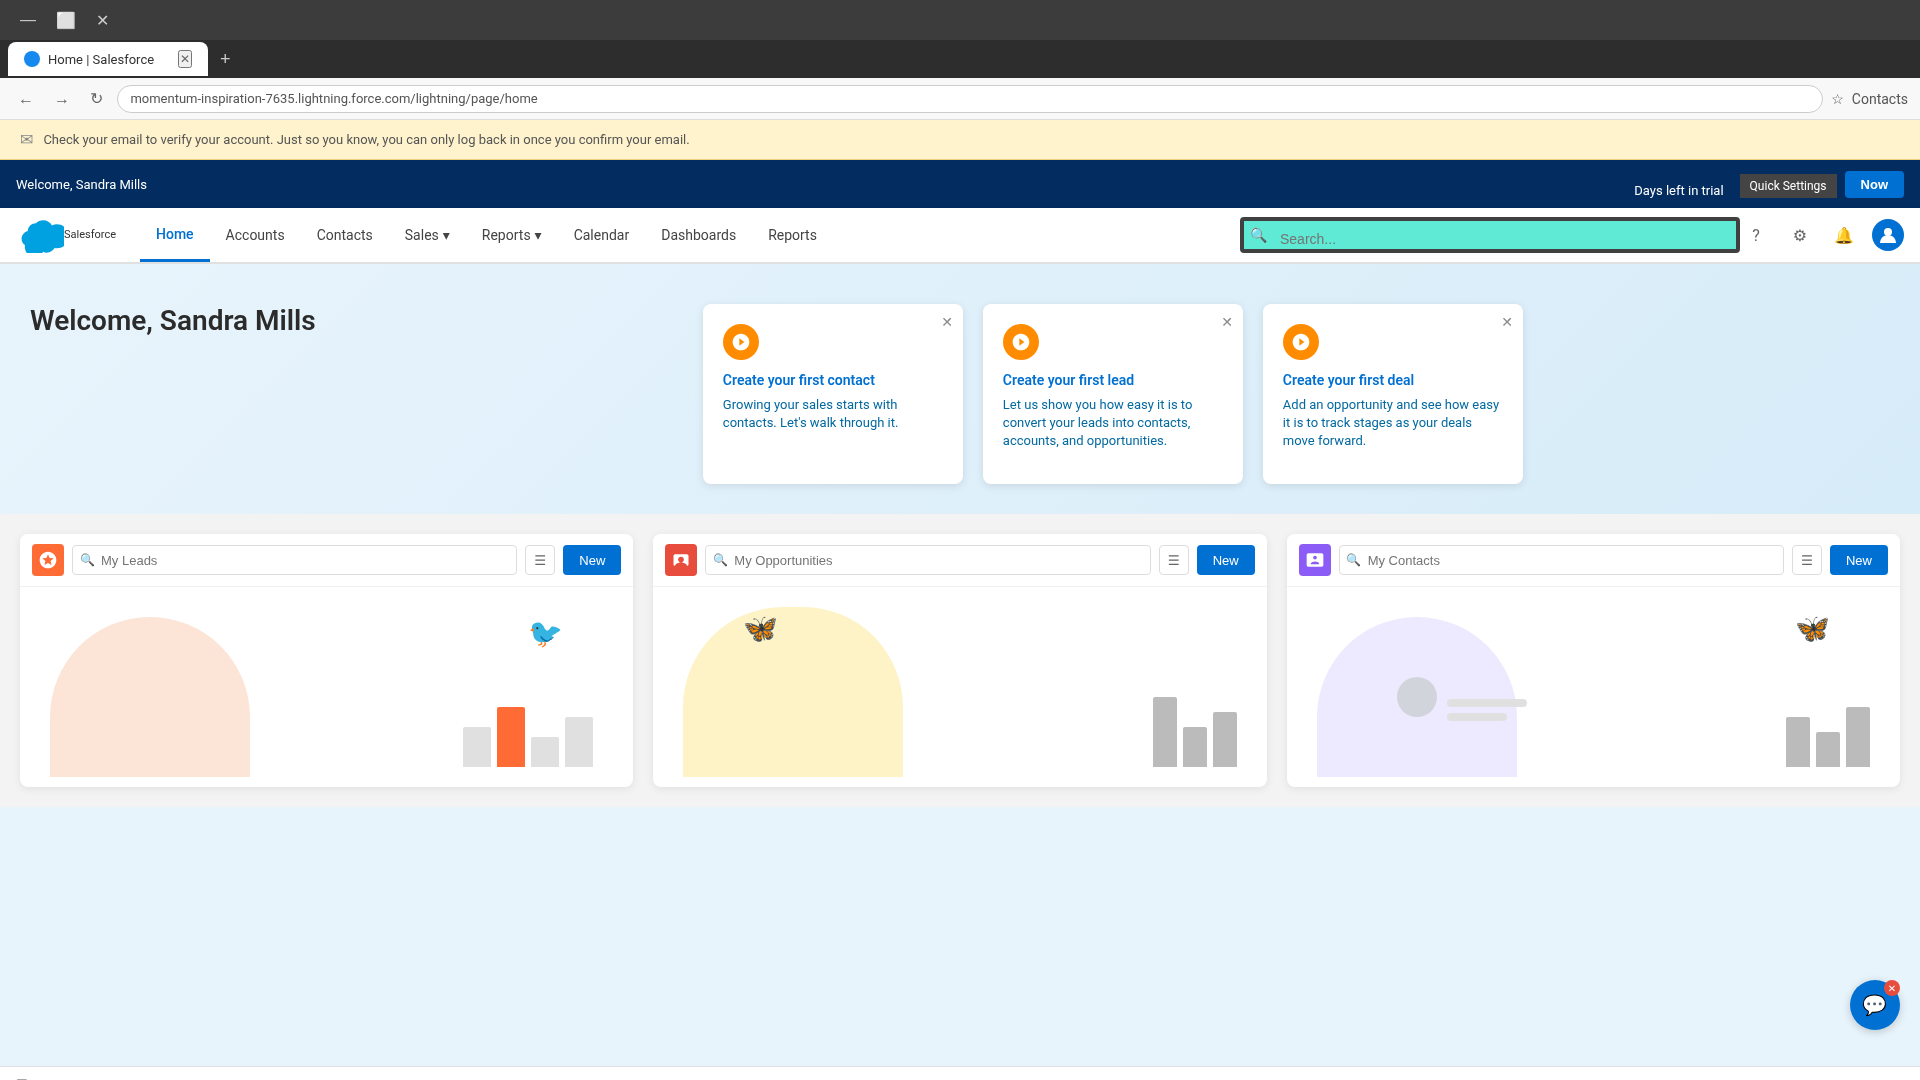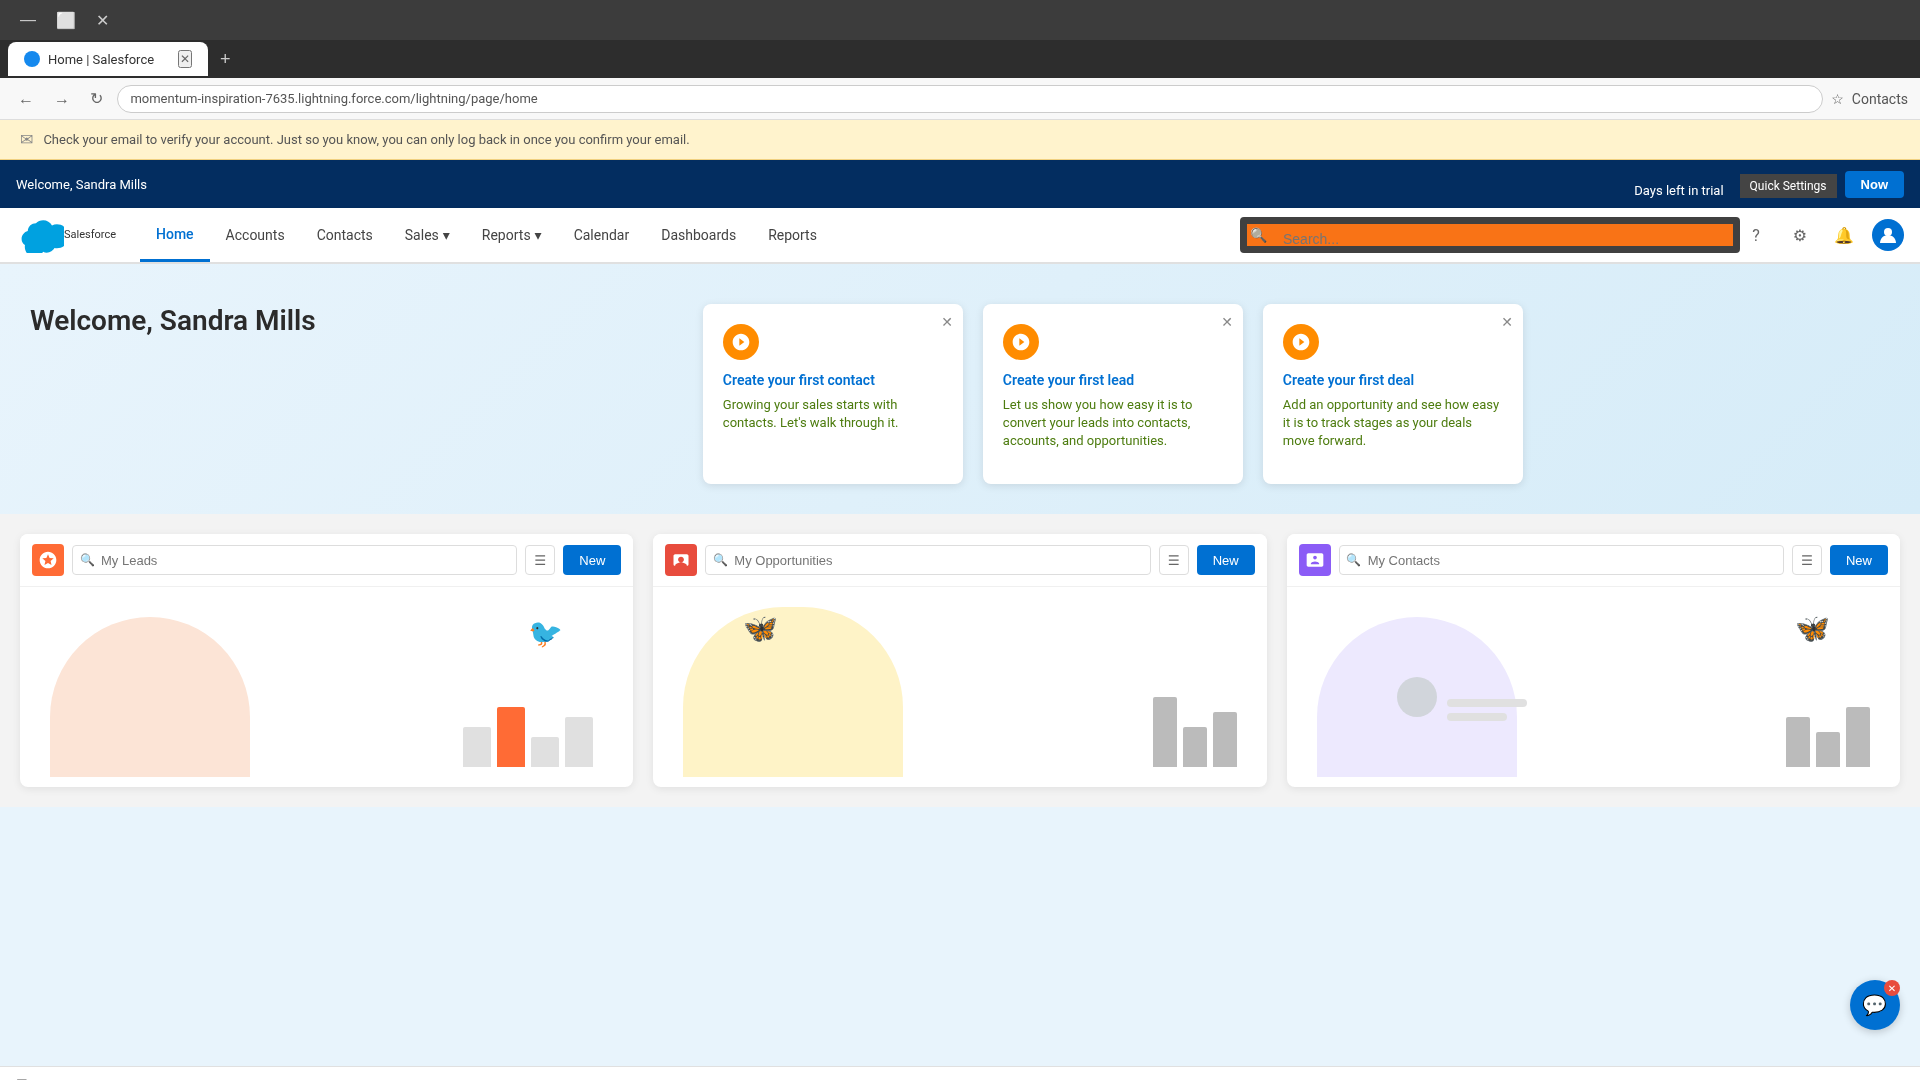--- a/index.html
+++ b/index.html
@@ -38,37 +38,37 @@
     .sf-nav-items { display: flex; align-items: center; gap: 0; flex: 1; height: 100%; }
     .sf-nav-item { padding: 0 16px; height: 100%; display: flex; align-items: center; font-size: 14px; color: #444; cursor: pointer; position: relative; white-space: nowrap; }
     .sf-nav-item.active { color: #0070d2; border-bottom: 3px solid #0070d2; font-weight: 500; }
     .sf-nav-dropdown { display: flex; align-items: center; gap: 4px; }
     .sf-nav-right { display: flex; align-items: center; gap: 12px; margin-right: 8px; }
     .sf-nav-icon { width: 32px; height: 32px; display: flex; align-items: center; justify-content: center; color: #666; font-size: 16px; cursor: pointer; border-radius: 50%; }
     .sf-avatar { width: 32px; height: 32px; background: #0070d2; border-radius: 50%; display: flex; align-items: center; justify-content: center; color: #fff; font-size: 14px; cursor: pointer; overflow: hidden; }
 
     
     .sf-search-container { position: relative; flex: 1; max-width: 500px; margin: 0 auto; }
-    .sf-search-bar { width: 100%; height: 36px; border: 7px solid #404040; border-radius: 4px; padding: 7px 12px 0 36px; font-size: 14px; outline: none; background: #f97316; }
+    .sf-search-bar { width: 100%; height: 36px; border: 4px solid #404040; border-radius: 4px; padding: 7px 12px 0 36px; font-size: 14px; outline: none; background: #5eead4; }
     .sf-search-icon { position: absolute; left: 10px; top: 50%; transform: translateY(-50%); color: #888; font-size: 14px; }
 
     
     .sf-main { width: 1920px; background: #e8f4fc; min-height: calc(1080px - 278px); }
 
     
     .welcome-section { background: linear-gradient(135deg, #e8f4fc 0%, #d6ecf8 100%); padding: 40px 30px 30px; display: flex; align-items: flex-start; gap: 20px; min-height: 240px; }
     .welcome-text h1 { font-size: 28px; color: #2b2b2b; font-weight: 600; margin-bottom: 12px; }
     .welcome-text p { font-size: 14px; color: #555; max-width: 300px; line-height: 1.5; }
     .welcome-cards { display: flex; gap: 20px; flex: 1; justify-content: center; padding-top: 0; }
     .welcome-card { background: #fff; border-radius: 8px; padding: 20px; width: 260px; box-shadow: 0 2px 8px rgba(0,0,0,0.1); position: relative; min-height: 180px; }
     .welcome-card-close { position: absolute; top: 10px; right: 10px; color: #888; cursor: pointer; font-size: 14px; background: none; border: none; }
     .welcome-card-icon { width: 36px; height: 36px; background: #ff8c00; border-radius: 50%; display: flex; align-items: center; justify-content: center; margin-bottom: 12px; }
     .welcome-card-icon svg { width: 20px; height: 20px; fill: #fff; }
     .welcome-card h3 { color: #0070d2; font-size: 14px; font-weight: 600; margin-bottom: 8px; cursor: pointer; }
-    .welcome-card p { font-size: 13px; color: #4d7c0f; line-height: 1.4; }
+    .welcome-card p { font-size: 13px; color: #0369a1; line-height: 1.4; }
 
     
     .bottom-sections { display: flex; gap: 20px; padding: 20px 20px; background: #f3f3f3; }
     .sf-card { background: #fff; border-radius: 8px; flex: 1; box-shadow: 0 2px 8px rgba(0,0,0,0.08); overflow: hidden; min-height: 220px; }
     .sf-card-header { display: flex; align-items: center; padding: 10px 12px; gap: 8px; background: #fff; border-bottom: 1px solid #f0f0f0; }
     .sf-card-icon { width: 32px; height: 32px; border-radius: 4px; display: flex; align-items: center; justify-content: center; font-size: 16px; flex-shrink: 0; }
     .sf-card-icon.leads { background: #ff6b35; }
     .sf-card-icon.opportunities { background: #e84c3d; }
     .sf-card-icon.contacts { background: #8b5cf6; }
     .sf-card-search-wrap { flex: 1; position: relative; }

